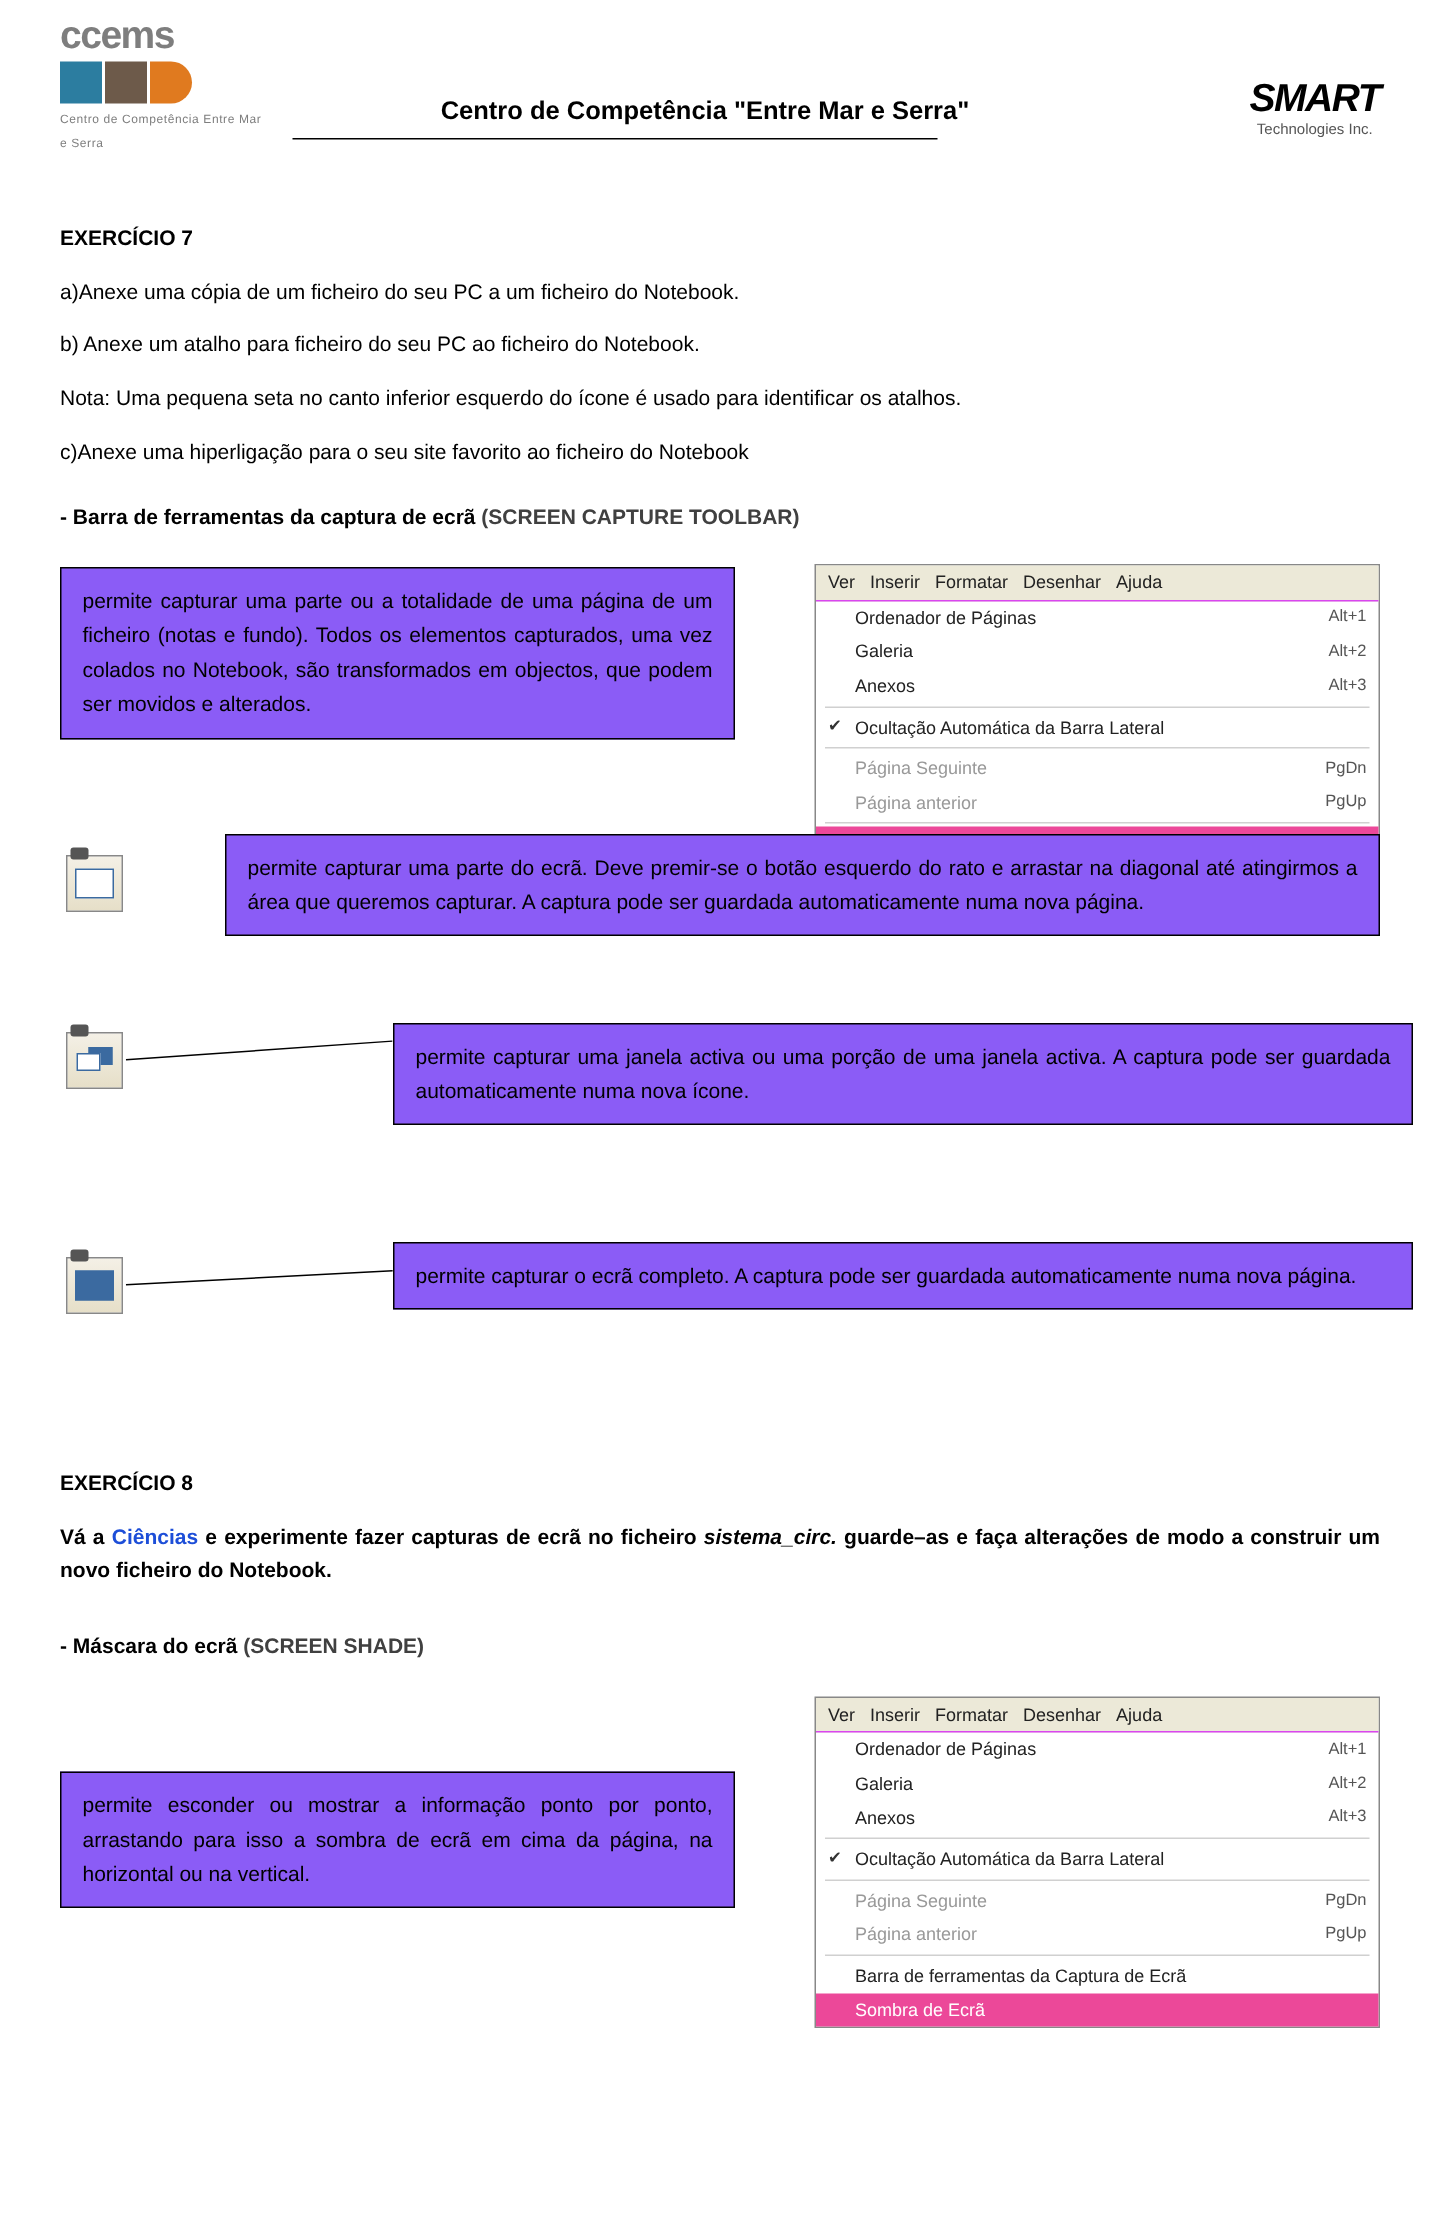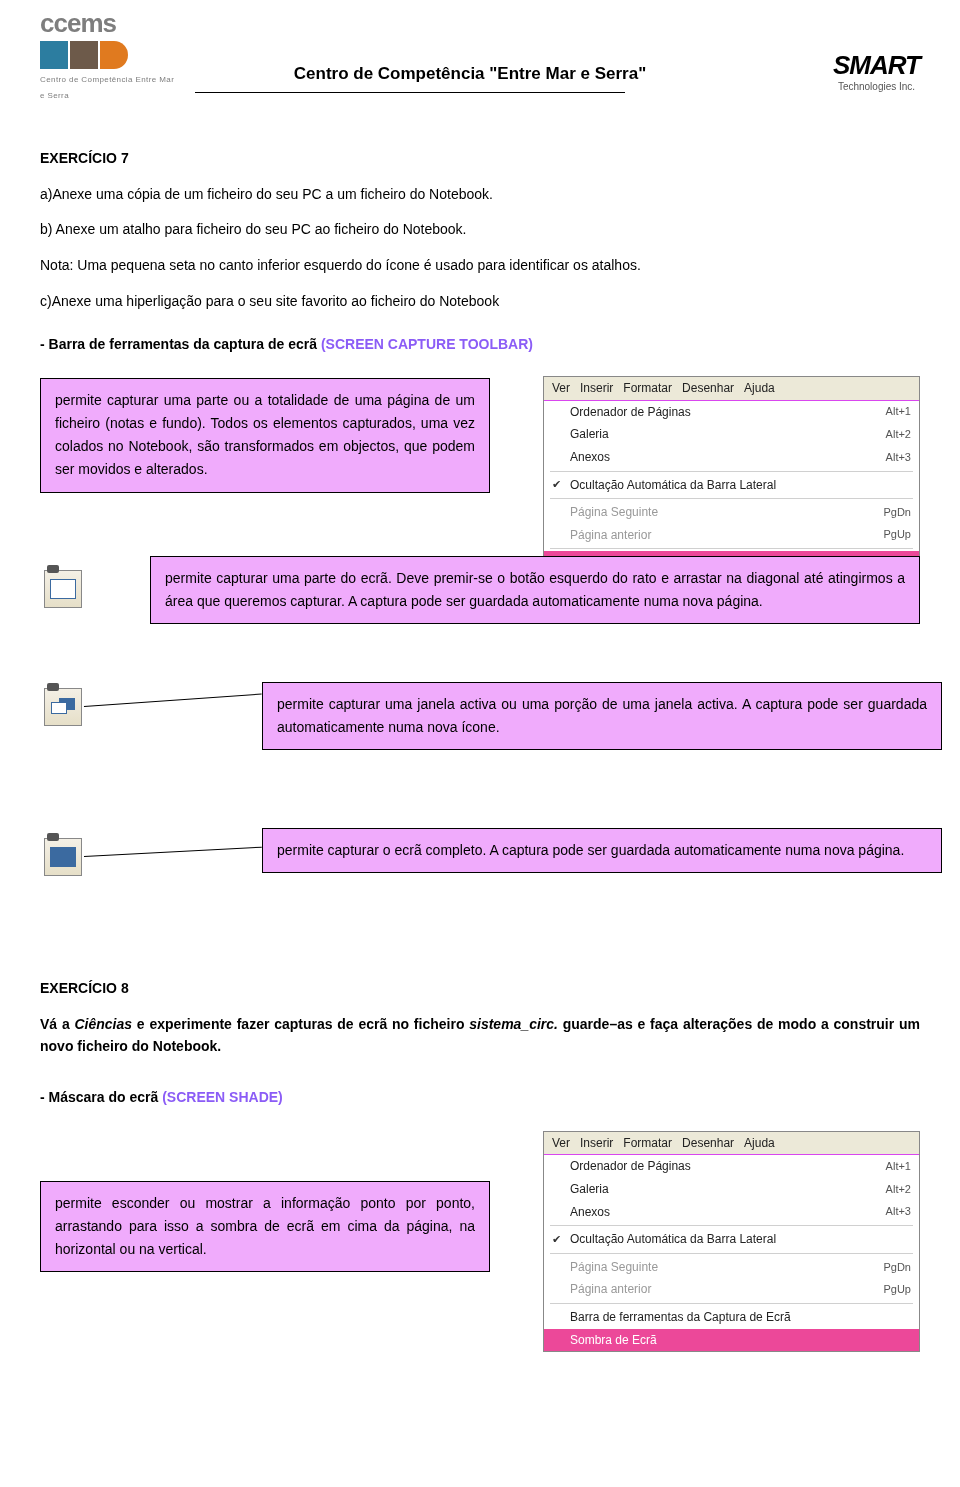--- a/index.html
+++ b/index.html
@@ -61,31 +61,31 @@
     top: 92px;
     width: 430px;
     border-top: 1px solid #000;
   }
 
   .content {
     padding: 0 40px;
     line-height: 1.55;
   }
   .bold { font-weight: bold; }
-  .orange { color: #8b5cf6; font-weight: bold; }
-  .red { color: #000000; font-weight: bold; font-style: italic; }
+  .orange { color: #404040; font-weight: bold; }
+  .red { color: #1d4ed8; font-weight: bold; }
   .italic { font-style: italic; font-weight: bold; }
   .section { margin-bottom: 22px; }
 
   .box {
     border: 1px solid #000;
     padding: 10px 14px;
     text-align: justify;
     line-height: 1.65;
-    background: #f0abfc;
+    background: #8b5cf6;
   }
 
   .capture-block {
     position: relative;
     height: 270px;
   }
   .cap-box1 {
     position: absolute;
     left: 0; top: 0; width: 420px;
   }

